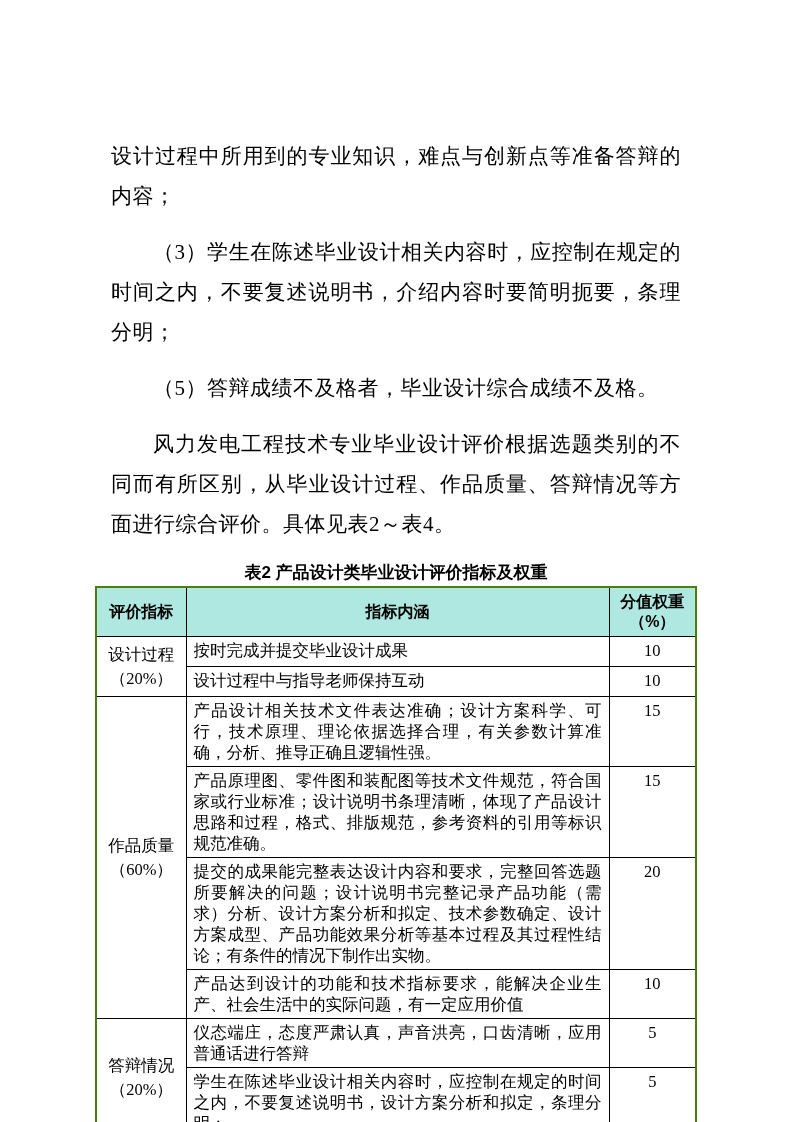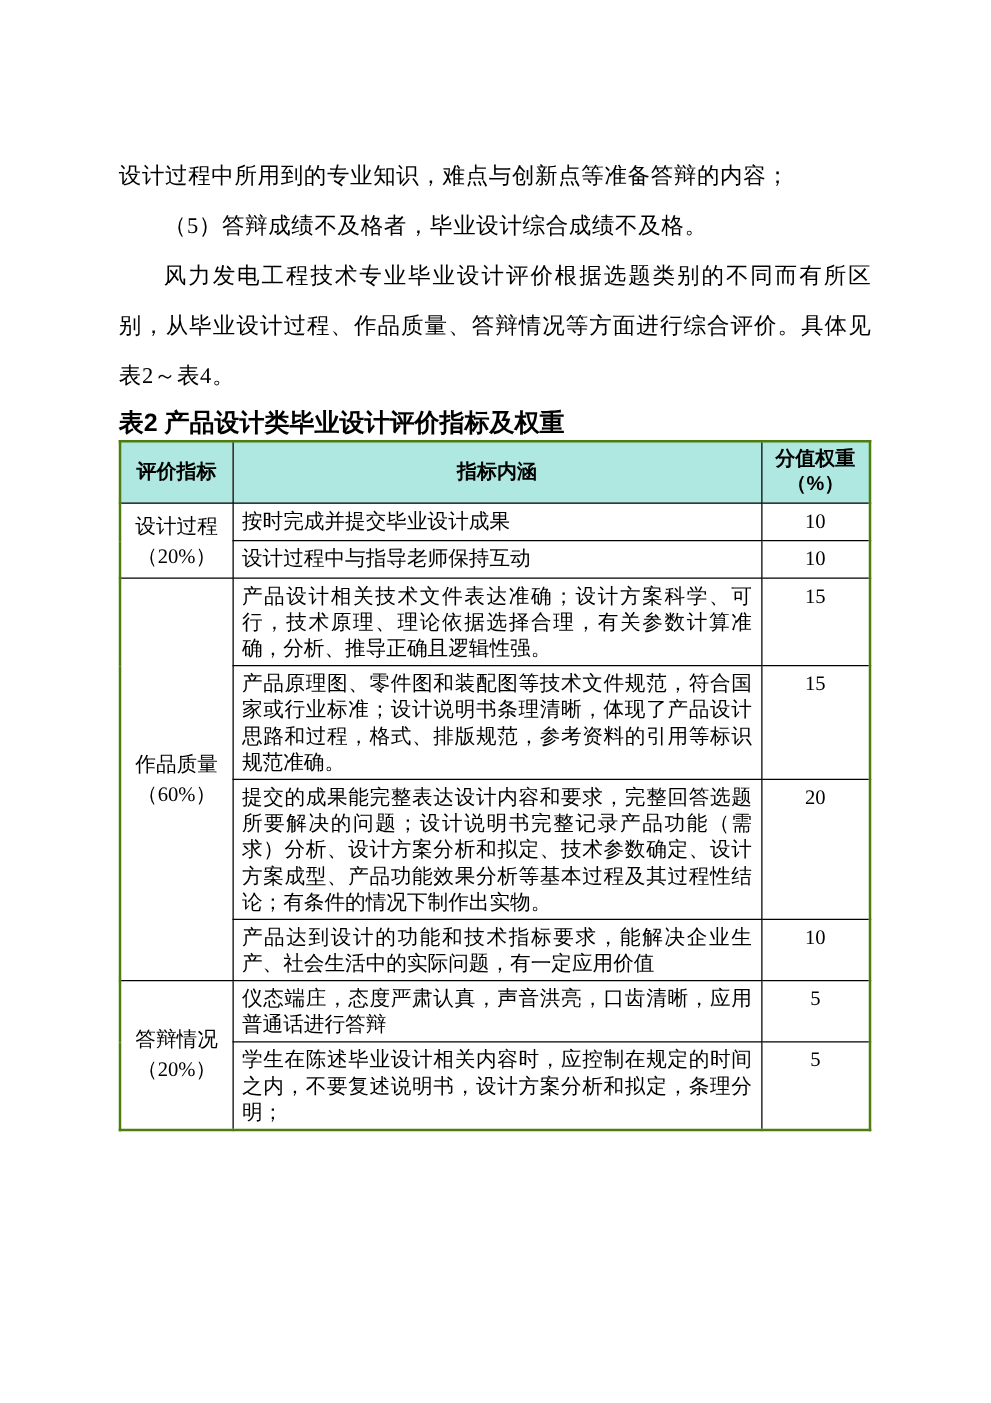--- a/index.html
+++ b/index.html
@@ -12,39 +12,40 @@
     font-family: "Liberation Serif", "DejaVu Serif", serif;
     overflow: hidden;
   }
   .content {
     position: absolute;
     left: 95px;
     top: 120px;
     width: 602px;
   }
   p.body-para {
-    margin: 0;
-    font-size: 18px;
+    margin: 16px;
+    font-size: 21px;
     line-height: 40px;
     text-align: justify;
     letter-spacing: 0.5px;
   }
   p.indent { text-indent: 2em; }
   h2.section-heading {
     margin: 15px 0 8px 27px;
     font-family: "Liberation Sans", "DejaVu Sans", sans-serif;
     font-size: 21px;
     font-weight: bold;
     line-height: 30px;
   }
   .table-title {
     margin: 6px 0 0 0;
     font-family: "Liberation Sans", "DejaVu Sans", sans-serif;
-    font-size: 20px;
+    font-size: 17px;
     font-weight: bold;
+    text-align: center;
     line-height: 26px;
   }
   table.eval-table {
     border-collapse: collapse;
     width: 600px;
     border: 2px solid #4d7c0f;
     table-layout: fixed;
   }
   .eval-table th, .eval-table td {
     border: 1px solid #000000;
@@ -83,20 +84,21 @@
   .eval-table tr.single td.content-cell,
   .eval-table tr.single td.score-cell { height: 23px; }
 </style>
 </head>
 <body>
 
 <div class="page">
   <div class="content">
 
     <p class="body-para">设计过程中所用到的专业知识，难点与创新点等准备答辩的内容；</p>
+    <p class="body-para indent">（3）学生在陈述毕业设计相关内容时，应控制在规定的时间之内，不要复述说明书，介绍内容时要简明扼要，条理分明；</p>
     <p class="body-para indent">（5）答辩成绩不及格者，毕业设计综合成绩不及格。</p>
 
 
     <p class="body-para indent">风力发电工程技术专业毕业设计评价根据选题类别的不同而有所区别，从毕业设计过程、作品质量、答辩情况等方面进行综合评价。具体见表2～表4。</p>
 
     <p class="table-title">表2 产品设计类毕业设计评价指标及权重</p>
 
     <table class="eval-table">
       <colgroup>
         <col style="width:90px">

